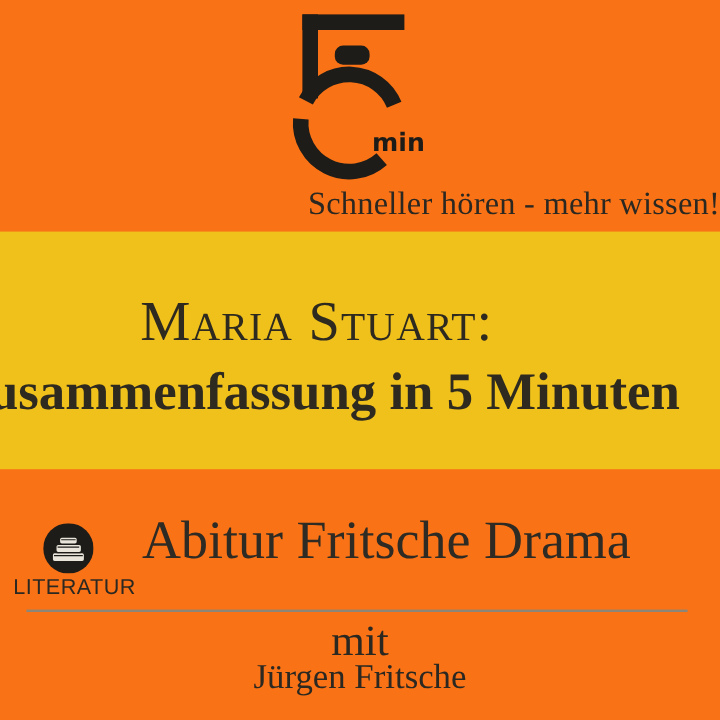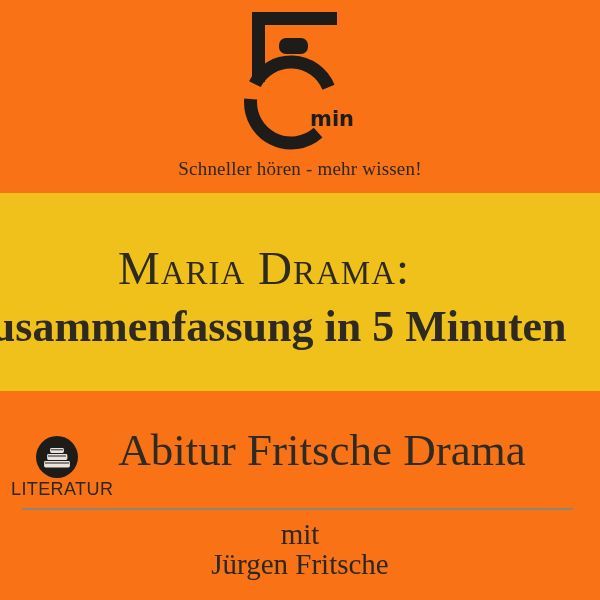--- a/index.html
+++ b/index.html
@@ -26,22 +26,22 @@
     top: 0;
     width: 160px;
     height: 160px;
   }
   
   .tagline {
     position: absolute;
     top: 155px;
     left: 0;
     width: 600px;
-    text-align: center;
-    font-size: 19px;
+    text-align: right;
+    font-size: 27px;
     line-height: 28px;
     letter-spacing: 0.2px;
     color: #2B2822;
   }
   
   .banner {
     position: absolute;
     top: 193px;
     left: 0;
     width: 600px;
@@ -119,21 +119,21 @@
   
   .author {
     position: absolute;
     top: 521px;
     left: 0;
     width: 600px;
     text-align: center;
     color: #2B2822;
   }
   .author-prefix {
-    font-size: 29px;
+    font-size: 36px;
     line-height: 26px;
   }
   .author-name {
     font-size: 29px;
     line-height: 30px;
     margin-top: 2px;
   }
 </style>
 </head>
 <body>
@@ -152,21 +152,21 @@
 
     <path d="M 10.7 99 A 40.5 40.5 0 0 0 78.1 132.6" fill="none" stroke="#1E1C18" stroke-width="13"></path>
 
     <text x="70" y="126" font-family="DejaVu Sans, Liberation Sans, sans-serif" font-size="21" font-weight="bold" fill="#1E1C18">min</text>
   </svg>
 
   <div class="tagline">Schneller hören - mehr wissen!</div>
 
   <div class="banner">
     <div class="banner-inner">
-      <div class="title-line1">Maria Drama:</div>
+      <div class="title-line1">Maria Stuart:</div>
       <div class="title-line2">Zusammenfassung in 5 Minuten</div>
     </div>
   </div>
 
   <svg class="badge-circle-svg" viewBox="0 0 42 42" xmlns="http://www.w3.org/2000/svg">
     <circle cx="21" cy="21" r="21" fill="#1E1C18"></circle>
     <g>
 
       <rect x="7.5" y="24.5" width="27" height="7.5" rx="2" fill="#E9E5DB" stroke="#1E1C18" stroke-width="1.2"></rect>
       <line x1="9" y1="27" x2="33" y2="27" stroke="#1E1C18" stroke-width="1"></line>

